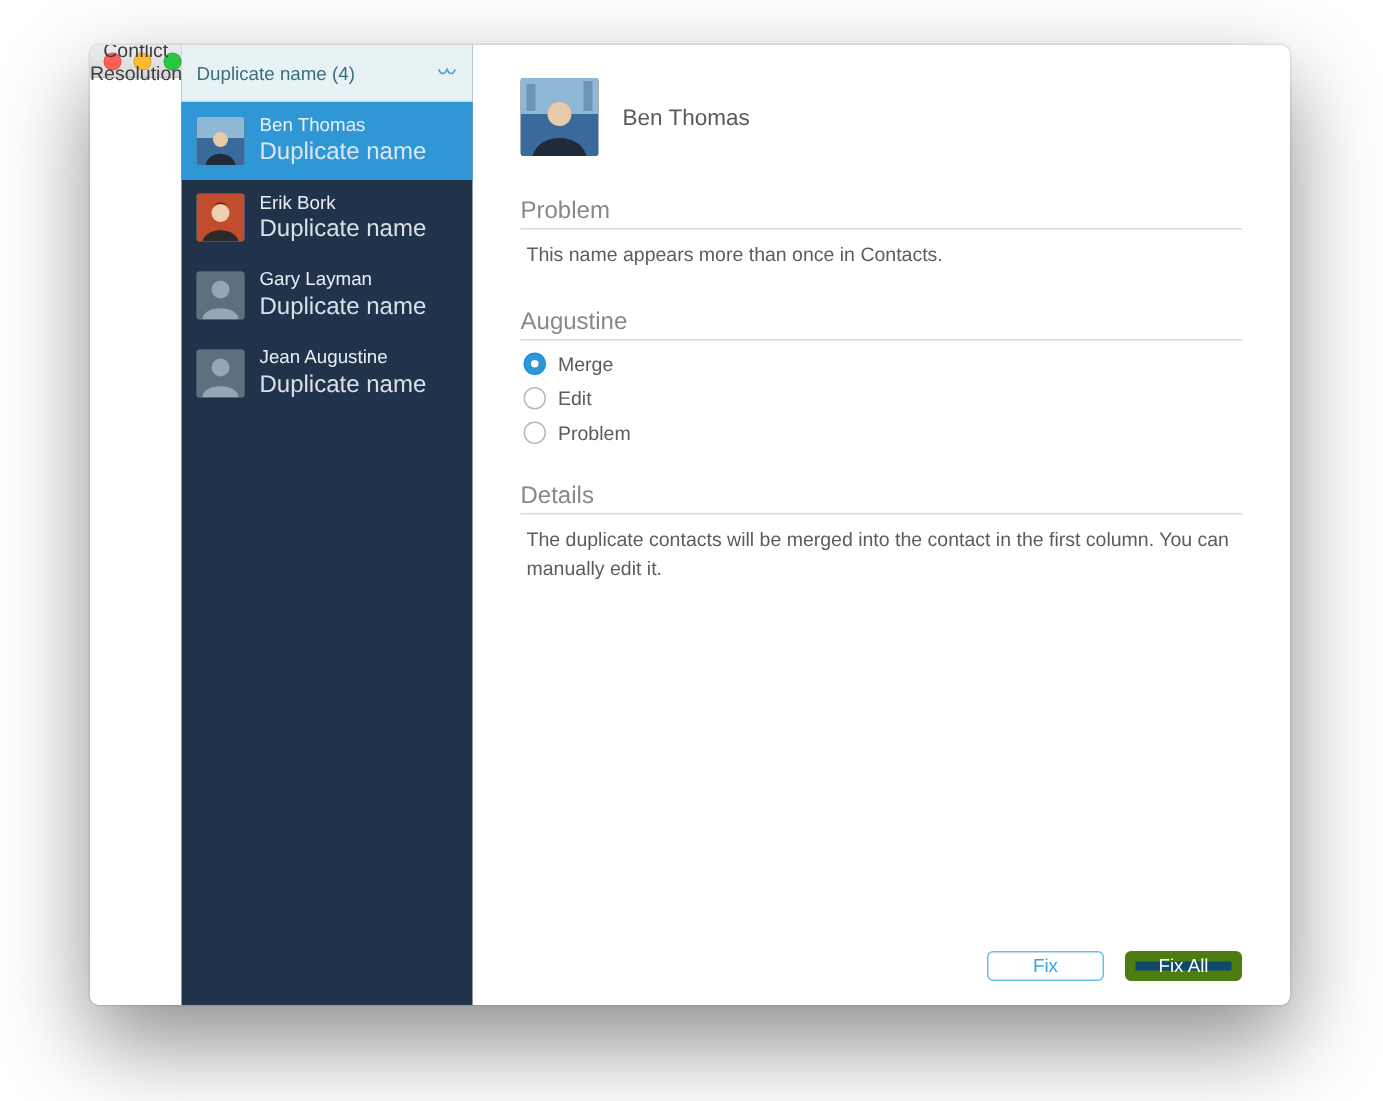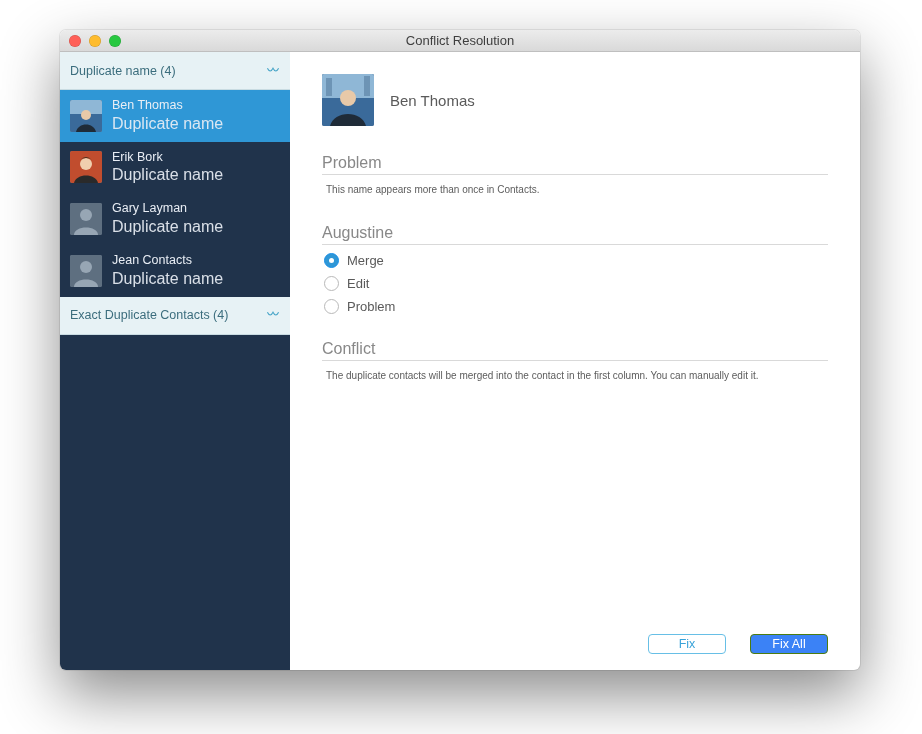--- a/index.html
+++ b/index.html
@@ -9,21 +9,21 @@
   .window {
     position: relative;
     width: 800px;
     height: 640px;
     margin: 30px 60px;
     background: #ffffff;
     border-radius: 6px;
     box-shadow: 0 25px 60px rgba(0,0,0,0.45), 0 0 0 1px rgba(0,0,0,0.08);
     overflow: hidden;
     display: flex;
-    flex-direction: column;
+    flex-direction: row;
   }
 
   .titlebar {
     height: 22px;
     background: linear-gradient(#ececec, #d9d9d9);
     border-bottom: 1px solid #bfbfbf;
     display: flex;
     align-items: center;
     position: relative;
     flex: 0 0 auto;
@@ -109,56 +109,56 @@
   .main-header .big-avatar svg { width: 100%; height: 100%; }
   .main-header .name {
     font-size: 15px; color: #5a5a5a; font-weight: 400;
   }
 
   .section-label {
     font-size: 16px; color: #888; margin-bottom: 2px;
   }
   .rule { height: 1px; background: #d9d9d9; margin-bottom: 8px; }
   .section { margin-bottom: 26px; }
-  .section p { font-size: 10px; color: #5c5c5c; line-height: 1.45; padding: 0 4px; }
+  .section p { font-size: 13px; color: #5c5c5c; line-height: 1.45; padding: 0 4px; }
 
   .radios { display: flex; flex-direction: column; gap: 8px; padding: 0 2px; }
   .radio { display: flex; align-items: center; gap: 8px; font-size: 13px; color: #5a5a5a; cursor: pointer; }
   .radio .circle {
     width: 15px; height: 15px; border-radius: 50%;
     border: 1px solid #b9b9b9; background: #fff;
     display: flex; align-items: center; justify-content: center;
   }
   .radio.checked .circle {
     border-color: #1a8fe6; background: #2f97d6;
   }
   .radio.checked .circle .dotc {
     width: 5px; height: 5px; border-radius: 50%; background: #fff;
   }
 
   .spacer { flex: 1 1 auto; }
 
   .footer {
-    display: flex; justify-content: flex-end; gap: 24px;
+    display: flex; justify-content: flex-end; gap: 14px;
     padding-top: 8px;
   }
   .btn {
     min-width: 78px;
     height: 20px;
     border-radius: 4px;
     font-size: 12.5px;
     display: flex; align-items: center; justify-content: center;
     cursor: pointer;
     user-select: none;
   }
   .btn.secondary {
     background: #fff; color: #3aa3d9; border: 1px solid #67bfe6;
   }
   .btn.primary {
-    background: #3b82f6; color: #fff; border: 1px solid #4d7c0f; text-align: center;
+    background: #0c4a6e; color: #fff; border: 7px solid #4d7c0f; text-align: center;
   }
 </style>
 </head>
 <body>
 
 <div class="window">
 
   <div class="titlebar">
     <div class="traffic">
       <div class="dot red"></div>
@@ -227,33 +227,25 @@
 
       <div class="contact-row">
         <div class="avatar">
           <svg viewBox="0 0 32 32">
             <rect width="32" height="32" fill="#5e6f80"></rect>
             <circle cx="16" cy="12" r="6" fill="#97a6b4"></circle>
             <path d="M4 32 C4 22 28 22 28 32 Z" fill="#97a6b4"></path>
           </svg>
         </div>
         <div class="text">
-          <div class="name">Jean Contacts</div>
+          <div class="name">Jean Augustine</div>
           <div class="sub">Duplicate name</div>
         </div>
       </div>
 
-      <div class="group-header">
-        <span>Exact Duplicate Contacts (4)</span>
-        <span class="chev">
-          <svg viewBox="0 0 20 12">
-              <path d="M2 2 Q6 10 10 2 Q14 10 18 2" fill="none" stroke="#4aa6c8" stroke-width="1.6"></path>
-            </svg>
-        </span>
-      </div>
 
     </div>
 
     <div class="main">
 
       <div class="main-header">
         <div class="big-avatar">
           <svg viewBox="0 0 52 52">
             <rect width="52" height="52" fill="#3a6a9a"></rect>
             <rect y="0" width="52" height="24" fill="#8fb7d6"></rect>
@@ -291,21 +283,21 @@
           <div class="radio">
             <span class="circle">
                 <span class="dotc"></span>
               </span>
             <span>Problem</span>
           </div>
         </div>
       </div>
 
       <div class="section" style="margin-bottom:10px;">
-        <div class="section-label">Conflict</div>
+        <div class="section-label">Details</div>
         <div class="rule"></div>
         <p>The duplicate contacts will be merged into the contact in the first column. You can manually edit it.</p>
       </div>
 
       <div class="spacer"></div>
 
       <div class="footer">
         <div class="btn secondary">
           <span>Fix</span>
         </div>

